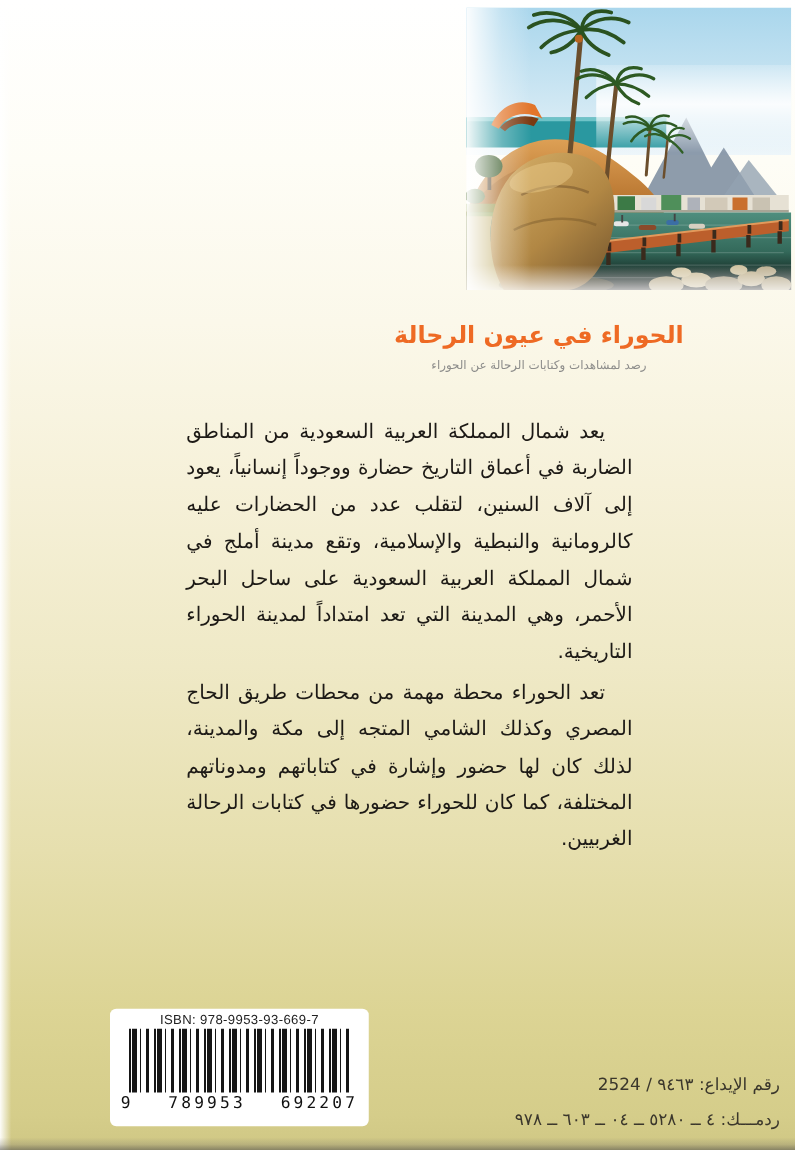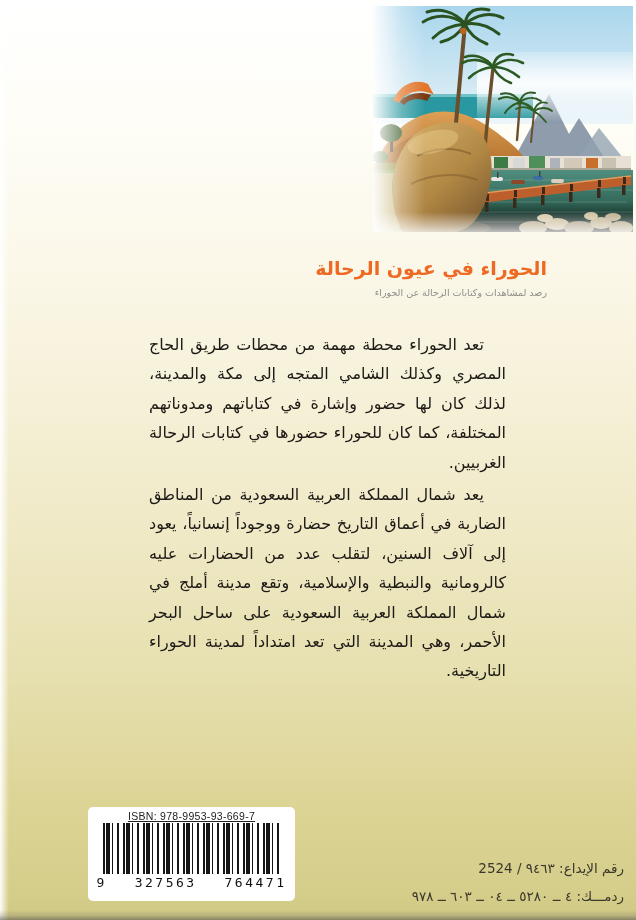--- a/index.html
+++ b/index.html
@@ -7,21 +7,21 @@
     position:relative;width:636px;height:920px;overflow:hidden;
     background:linear-gradient(180deg,
       #ffffff 0%, #fefdf6 14%, #fbf8ea 28%, #f6f1d9 42%,
       #efe9c6 58%, #e6dfae 74%, #dcd494 88%, #d5cd8a 97%, #cfc784 100%);
     font-family:"DejaVu Sans",sans-serif;
   }
   
   .photo{position:absolute;left:373px;top:6px;width:260px;height:226px;}
   .photo svg{display:block;}
   
-  .title-block{position:absolute;top:256px;right:89px;text-align:right;direction:rtl;}
+  .title-block{position:absolute;top:256px;right:89px;text-align:center;direction:rtl;}
   .book-title{
     margin:0;font-size:19px;font-weight:bold;letter-spacing:0;
     color:#ee6a24;white-space:nowrap;line-height:24px;
   }
   .book-subtitle{
     margin:7px 0 0 0;font-size:9.5px;color:#8d8d8b;font-weight:normal;
     white-space:nowrap;line-height:11px;
   }
   
   .blurb{
@@ -31,21 +31,21 @@
   }
   .blurb p{margin:0 0 3px 0;text-indent:22px;}
   
   .barcode-box{
     position:absolute;left:88px;top:807px;width:207px;height:94px;
     background:#ffffff;border-radius:5px;
     display:flex;flex-direction:column;align-items:center;
   }
   .isbn-label{
     margin-top:3px;font-family:"Liberation Sans",sans-serif;
-    font-size:10.5px;color:#222;letter-spacing:.3px;text-decoration:underline;
+    font-size:10.5px;color:#222;letter-spacing:.3px;
   }
   .bars{
     width:178px;height:51px;margin-top:1px;
     background:repeating-linear-gradient(90deg,
       #161616 0 2px,#ffffff 2px 3px,#161616 3px 7px,#ffffff 7px 9px,
       #161616 9px 10px,#ffffff 10px 14px,#161616 14px 16px,#ffffff 16px 20px);
   }
   .digits{
     width:190px;margin-top:1px;display:flex;justify-content:space-between;
     font-family:"DejaVu Sans Mono",monospace;font-size:13px;color:#111;
@@ -263,31 +263,31 @@
       <rect x="0" y="206" width="260" height="20" fill="url(#fadeB)"></rect>
     </svg>
   </div>
 
   <div class="title-block">
     <h1 class="book-title">الحوراء في عيون الرحالة</h1>
     <p class="book-subtitle">رصد لمشاهدات وكتابات الرحالة عن الحوراء</p>
   </div>
 
   <div class="blurb">
+    <p>يعد شمال المملكة العربية السعودية من المناطق الضاربة في أعماق التاريخ حضارة ووجوداً إنسانياً، يعود إلى آلاف السنين، لتقلب عدد من الحضارات عليه كالرومانية والنبطية والإسلامية، وتقع مدينة أملج في شمال المملكة العربية السعودية على ساحل البحر الأحمر، وهي المدينة التي تعد امتداداً لمدينة الحوراء التاريخية.</p>
     <p>تعد الحوراء محطة مهمة من محطات طريق الحاج المصري وكذلك الشامي المتجه إلى مكة والمدينة، لذلك كان لها حضور وإشارة في كتاباتهم ومدوناتهم المختلفة، كما كان للحوراء حضورها في كتابات الرحالة الغربيين.</p>
-    <p>يعد شمال المملكة العربية السعودية من المناطق الضاربة في أعماق التاريخ حضارة ووجوداً إنسانياً، يعود إلى آلاف السنين، لتقلب عدد من الحضارات عليه كالرومانية والنبطية والإسلامية، وتقع مدينة أملج في شمال المملكة العربية السعودية على ساحل البحر الأحمر، وهي المدينة التي تعد امتداداً لمدينة الحوراء التاريخية.</p>
   </div>
 
   <div class="barcode-box">
     <div class="isbn-label">ISBN: 978-9953-93-669-7</div>
     <div class="bars"></div>
     <div class="digits">
       <span>9</span>
-      <span>327563</span>
-      <span>764471</span>
+      <span>789953</span>
+      <span>692207</span>
     </div>
   </div>
 
   <div class="imprint">
     <div>رقم الإيداع: ٩٤٦٣ / 2524</div>
     <div>ردمـــك: ٤ ــ ٥٢٨٠ ــ ٠٤ ــ ٦٠٣ ــ ٩٧٨</div>
   </div>
 
   <div class="edge-left"></div>
   <div class="edge-bottom"></div>

